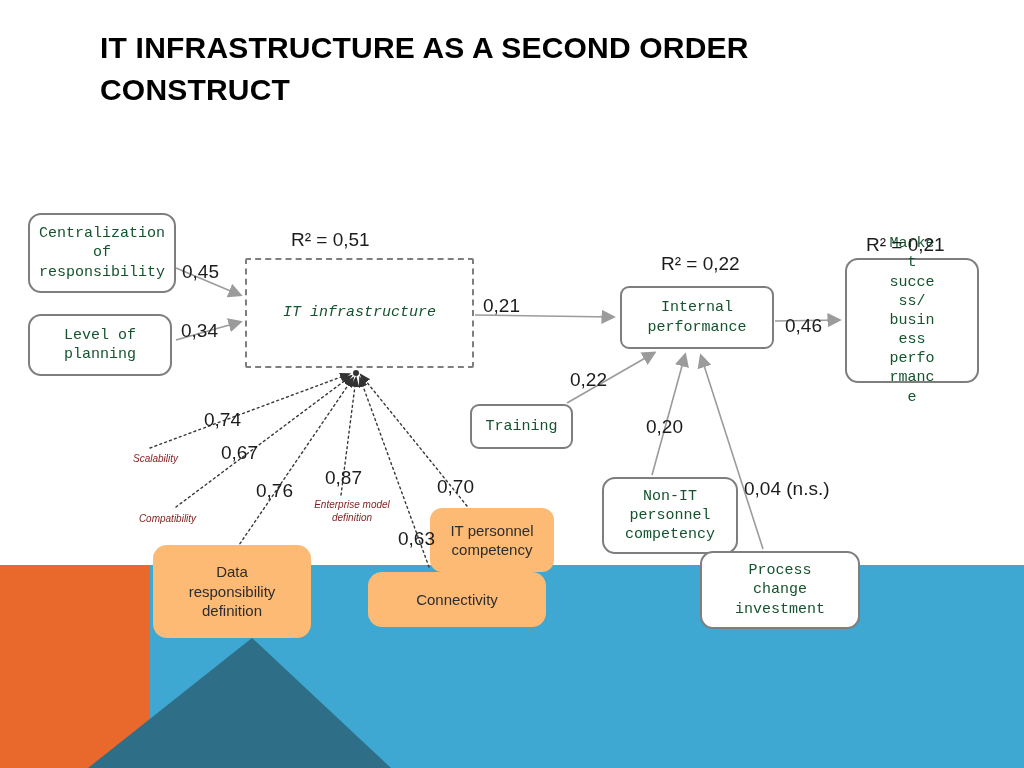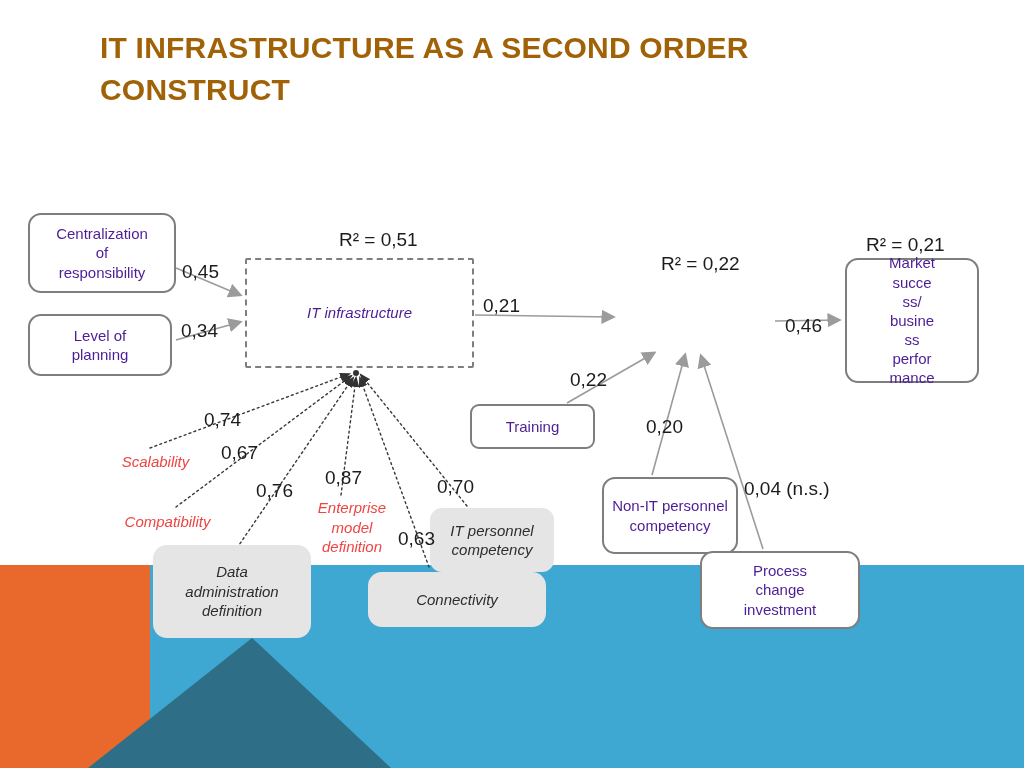--- a/index.html
+++ b/index.html
@@ -1,28 +1,28 @@
 <!DOCTYPE html>
 <html style="--c-orange: #E8692B; --c-blue: #3EA7D2; --c-teal: #2E6E87; --c-arrow: #9B9B9B; --c-box_border: #7E7E7E;"><head>
 <meta charset="utf-8">
 <style>
   html,body{margin:0;padding:0;}
   body{width:1024px;height:768px;background:#ffffff;font-family:"Liberation Sans",sans-serif;overflow:hidden;}
   .slide{position:relative;width:1024px;height:768px;background:#fff;overflow:hidden;}
   .layer{position:absolute;left:0;top:0;width:1024px;height:768px;}
   .bg{z-index:0;}
   .lines{z-index:1;}
-  .title{position:absolute;left:100px;top:27px;width:690px;font-size:30px;font-weight:700;line-height:42px;color:#a16207;letter-spacing:.2px;margin:0;z-index:3;}
+  .title{position:absolute;left:100px;top:27px;width:690px;font-size:30px;font-weight:700;line-height:42px;color:#000000;letter-spacing:.2px;margin:0;z-index:3;}
   .box{position:absolute;background:#fff;border:2px solid #7e7e7e;display:flex;align-items:center;justify-content:center;
-       text-align:center;color:#4c1d95;font-size:15px;line-height:1.28;box-sizing:border-box;z-index:3;padding:4px 8px;}
+       text-align:center;color:#14532d;font-size:15px;line-height:1.28;box-sizing:border-box;z-index:3;padding:4px 8px;font-family:Liberation Mono, monospace;}
   .rounded{border-radius:13px;}
   .dashedbox{border-style:dashed;border-radius:2px;font-style:italic;font-size:15px;}
-  .card{position:absolute;background:#e5e5e5;border-radius:14px;display:flex;align-items:center;justify-content:center;
-        text-align:center;font-style:italic;color:#2d2d2d;font-size:15px;line-height:1.3;box-sizing:border-box;z-index:3;padding:4px 10px;}
-  .ind{position:absolute;font-style:italic;color:#ef4444;font-size:15px;line-height:1.3;text-align:center;z-index:3;}
+  .card{position:absolute;background:#fdba74;border-radius:14px;display:flex;align-items:center;justify-content:center;
+        text-align:center;color:#2d2d2d;font-size:15px;line-height:1.3;box-sizing:border-box;z-index:3;padding:4px 10px;}
+  .ind{position:absolute;font-style:italic;color:#7f1d1d;font-size:10px;line-height:1.3;text-align:center;z-index:3;}
   .num{position:absolute;color:#1c1c1c;font-size:19px;white-space:nowrap;z-index:4;}
   .breaky{overflow-wrap:anywhere;padding:4px 42px;}
 </style>
 </head>
 <body>
 
 <div class="slide">
 
   <svg class="layer bg" width="1024" height="768">
     <rect x="0" y="565" width="150" height="203" style="fill:var(--c-orange,#E8692B)"></rect>
@@ -62,48 +62,49 @@
   </svg>
 
   <h1 class="title">IT INFRASTRUCTURE AS A SECOND ORDER CONSTRUCT</h1>
 
   <div class="box rounded" style="left:28px;top:213px;width:148px;height:80px;padding:4px 24px;">Centralization of responsibility</div>
 
   <div class="box rounded" style="left:28px;top:314px;width:144px;height:62px;padding:4px 30px;">Level of planning</div>
 
   <div class="box dashedbox" style="left:245px;top:258px;width:229px;height:110px;">IT infrastructure</div>
 
+  <div class="box" style="left:620px;top:286px;width:154px;height:63px;border-radius:9px;">Internal performance</div>
 
   <div class="box rounded breaky" style="left:845px;top:258px;width:134px;height:125px;">Market success/ business performance</div>
 
-  <div class="box" style="left:470px;top:404px;width:125px;height:45px;border-radius:9px;">Training</div>
+  <div class="box" style="left:470px;top:404px;width:103px;height:45px;border-radius:9px;">Training</div>
 
   <div class="box rounded" style="left:578px;top:477px;width:136px;height:77px;margin-left:24px;">Non-IT personnel competency</div>
 
   <div class="box rounded" style="left:700px;top:551px;width:160px;height:78px;padding:4px 40px;">Process change investment</div>
 
-  <div class="num" style="left:291px;top:229px;margin-left:48px;">R² = 0,51</div>
+  <div class="num" style="left:291px;top:229px;">R² = 0,51</div>
   <div class="num" style="left:661px;top:253px;">R² = 0,22</div>
   <div class="num" style="left:866px;top:234px;">R² = 0,21</div>
 
   <div class="num" style="left:182px;top:261px;">0,45</div>
   <div class="num" style="left:181px;top:320px;">0,34</div>
   <div class="num" style="left:483px;top:295px;">0,21</div>
   <div class="num" style="left:785px;top:315px;">0,46</div>
   <div class="num" style="left:570px;top:369px;">0,22</div>
   <div class="num" style="left:646px;top:416px;text-align:right;">0,20</div>
   <div class="num" style="left:744px;top:478px;">0,04 (n.s.)</div>
 
   <div class="num" style="left:204px;top:409px;">0,74</div>
   <div class="num" style="left:221px;top:442px;">0,67</div>
   <div class="num" style="left:256px;top:480px;">0,76</div>
   <div class="num" style="left:325px;top:467px;">0,87</div>
   <div class="num" style="left:398px;top:528px;">0,63</div>
   <div class="num" style="left:437px;top:476px;">0,70</div>
 
   <div class="ind" style="left:108px;top:452px;width:95px;">Scalability</div>
   <div class="ind" style="left:110px;top:512px;width:115px;">Compatibility</div>
-  <div class="card" style="left:153px;top:545px;width:158px;height:93px;padding:4px 18px;">Data administration definition</div>
+  <div class="card" style="left:153px;top:545px;width:158px;height:93px;padding:4px 18px;">Data responsibility definition</div>
   <div class="ind" style="left:300px;top:498px;width:104px;">Enterprise model definition</div>
   <div class="card" style="left:368px;top:572px;width:178px;height:55px;">Connectivity</div>
   <div class="card" style="left:430px;top:508px;width:124px;height:64px;padding:4px 8px;border-radius:12px;">IT personnel competency</div>
 
 </div>
 
 </body></html>

